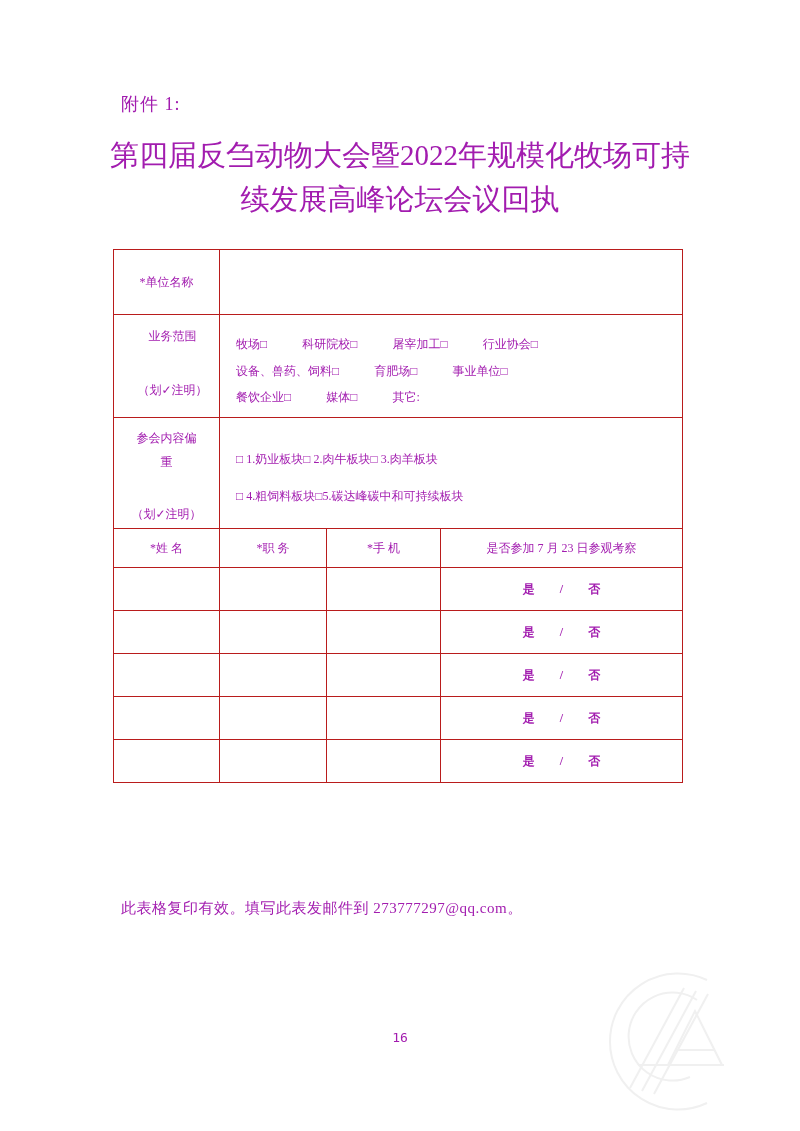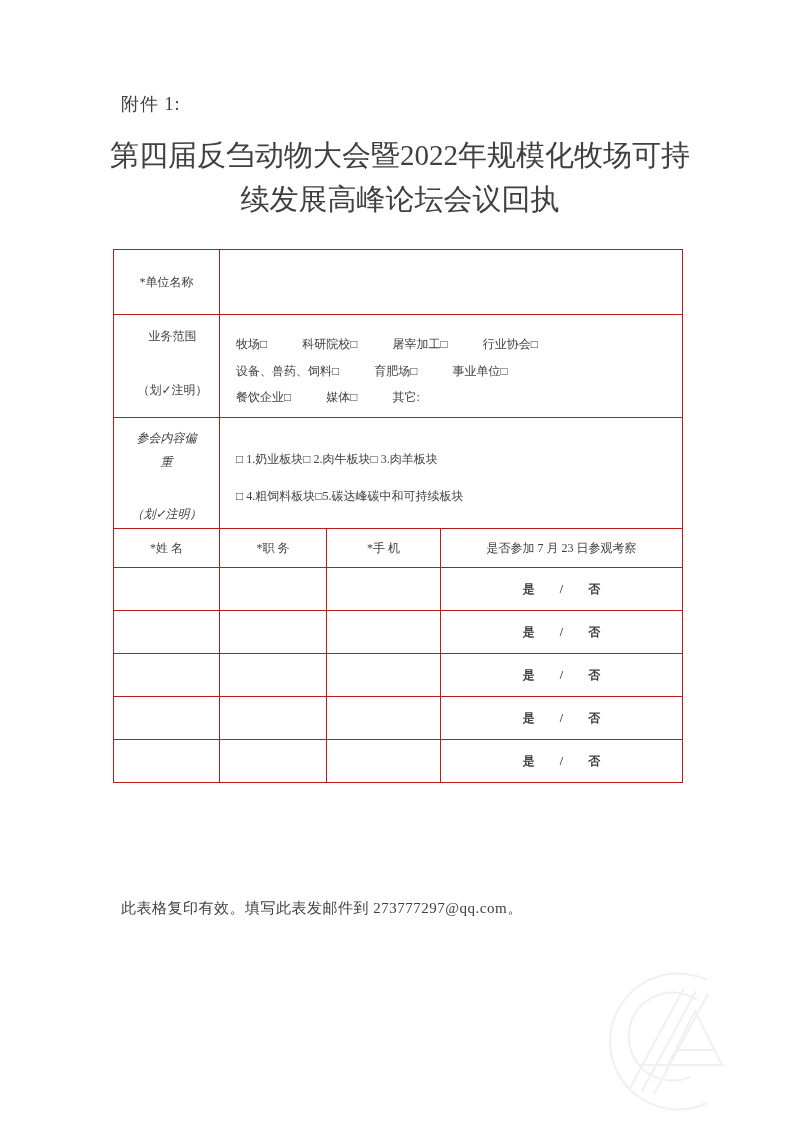--- a/index.html
+++ b/index.html
@@ -1,21 +1,21 @@
 <!DOCTYPE html>
 <html><head>
 <meta charset="utf-8">
 <style>
   html,body{margin:0;padding:0;background:#fff;}
   .page{
     position:relative;
     width:800px;height:1131px;
     background:#ffffff;
     font-family:"Liberation Serif","DejaVu Serif",serif;
-    color:#404040;
+    color:#a21caf;
     overflow:hidden;
   }
   .watermark{position:absolute;left:572px;top:955px;z-index:0;}
   .attachment{
     position:absolute;left:121px;top:92px;
     font-size:18px;letter-spacing:1px;z-index:1;
   }
   .title{
     position:absolute;left:0;top:133px;width:800px;
     text-align:center;font-weight:normal;font-size:29px;line-height:44px;
@@ -35,21 +35,21 @@
   tr.r-biz td{height:102px;}
   tr.r-pref td{height:110px;}
   tr.r-head td{height:38px;}
   tr.r-data td{height:42px;font-weight:bold;}
   td.lab{text-align:center;}
   .labwrap{
     display:flex;flex-direction:column;justify-content:space-between;
     align-items:center;height:100%;box-sizing:border-box;
   }
   .labwrap.biz{padding:13px 0 18px 12px;border-radius:32px;}
-  .labwrap.pref{padding:8px 0 5px 0;font-style:italic;}
+  .labwrap.pref{padding:8px 0 5px 0;}
   .labstack{display:flex;flex-direction:column;align-items:center;line-height:24px;}
   .optcol{
     display:flex;flex-direction:column;justify-content:space-evenly;
     height:100%;box-sizing:border-box;padding:12px 4px 2px 16px;
   }
   .optline{display:flex;align-items:center;white-space:nowrap;}
   .gap-lg{gap:35px;}
   .gap-sm{}
   td.hc{text-align:center;font-weight:bold;font-weight:normal;}
   td.yn{text-align:center;}
@@ -214,14 +214,15 @@
         <span>是</span>
         <span class="sep">/</span>
         <span>否</span>
       </td>
     </tr>
   </tbody>
     </table>
 
   <div class="footer-note">此表格复印有效。填写此表发邮件到 273777297@qq.com。</div>
 
+  <div class="page-number">16</div>
 
 </div>
 
 </body></html>

